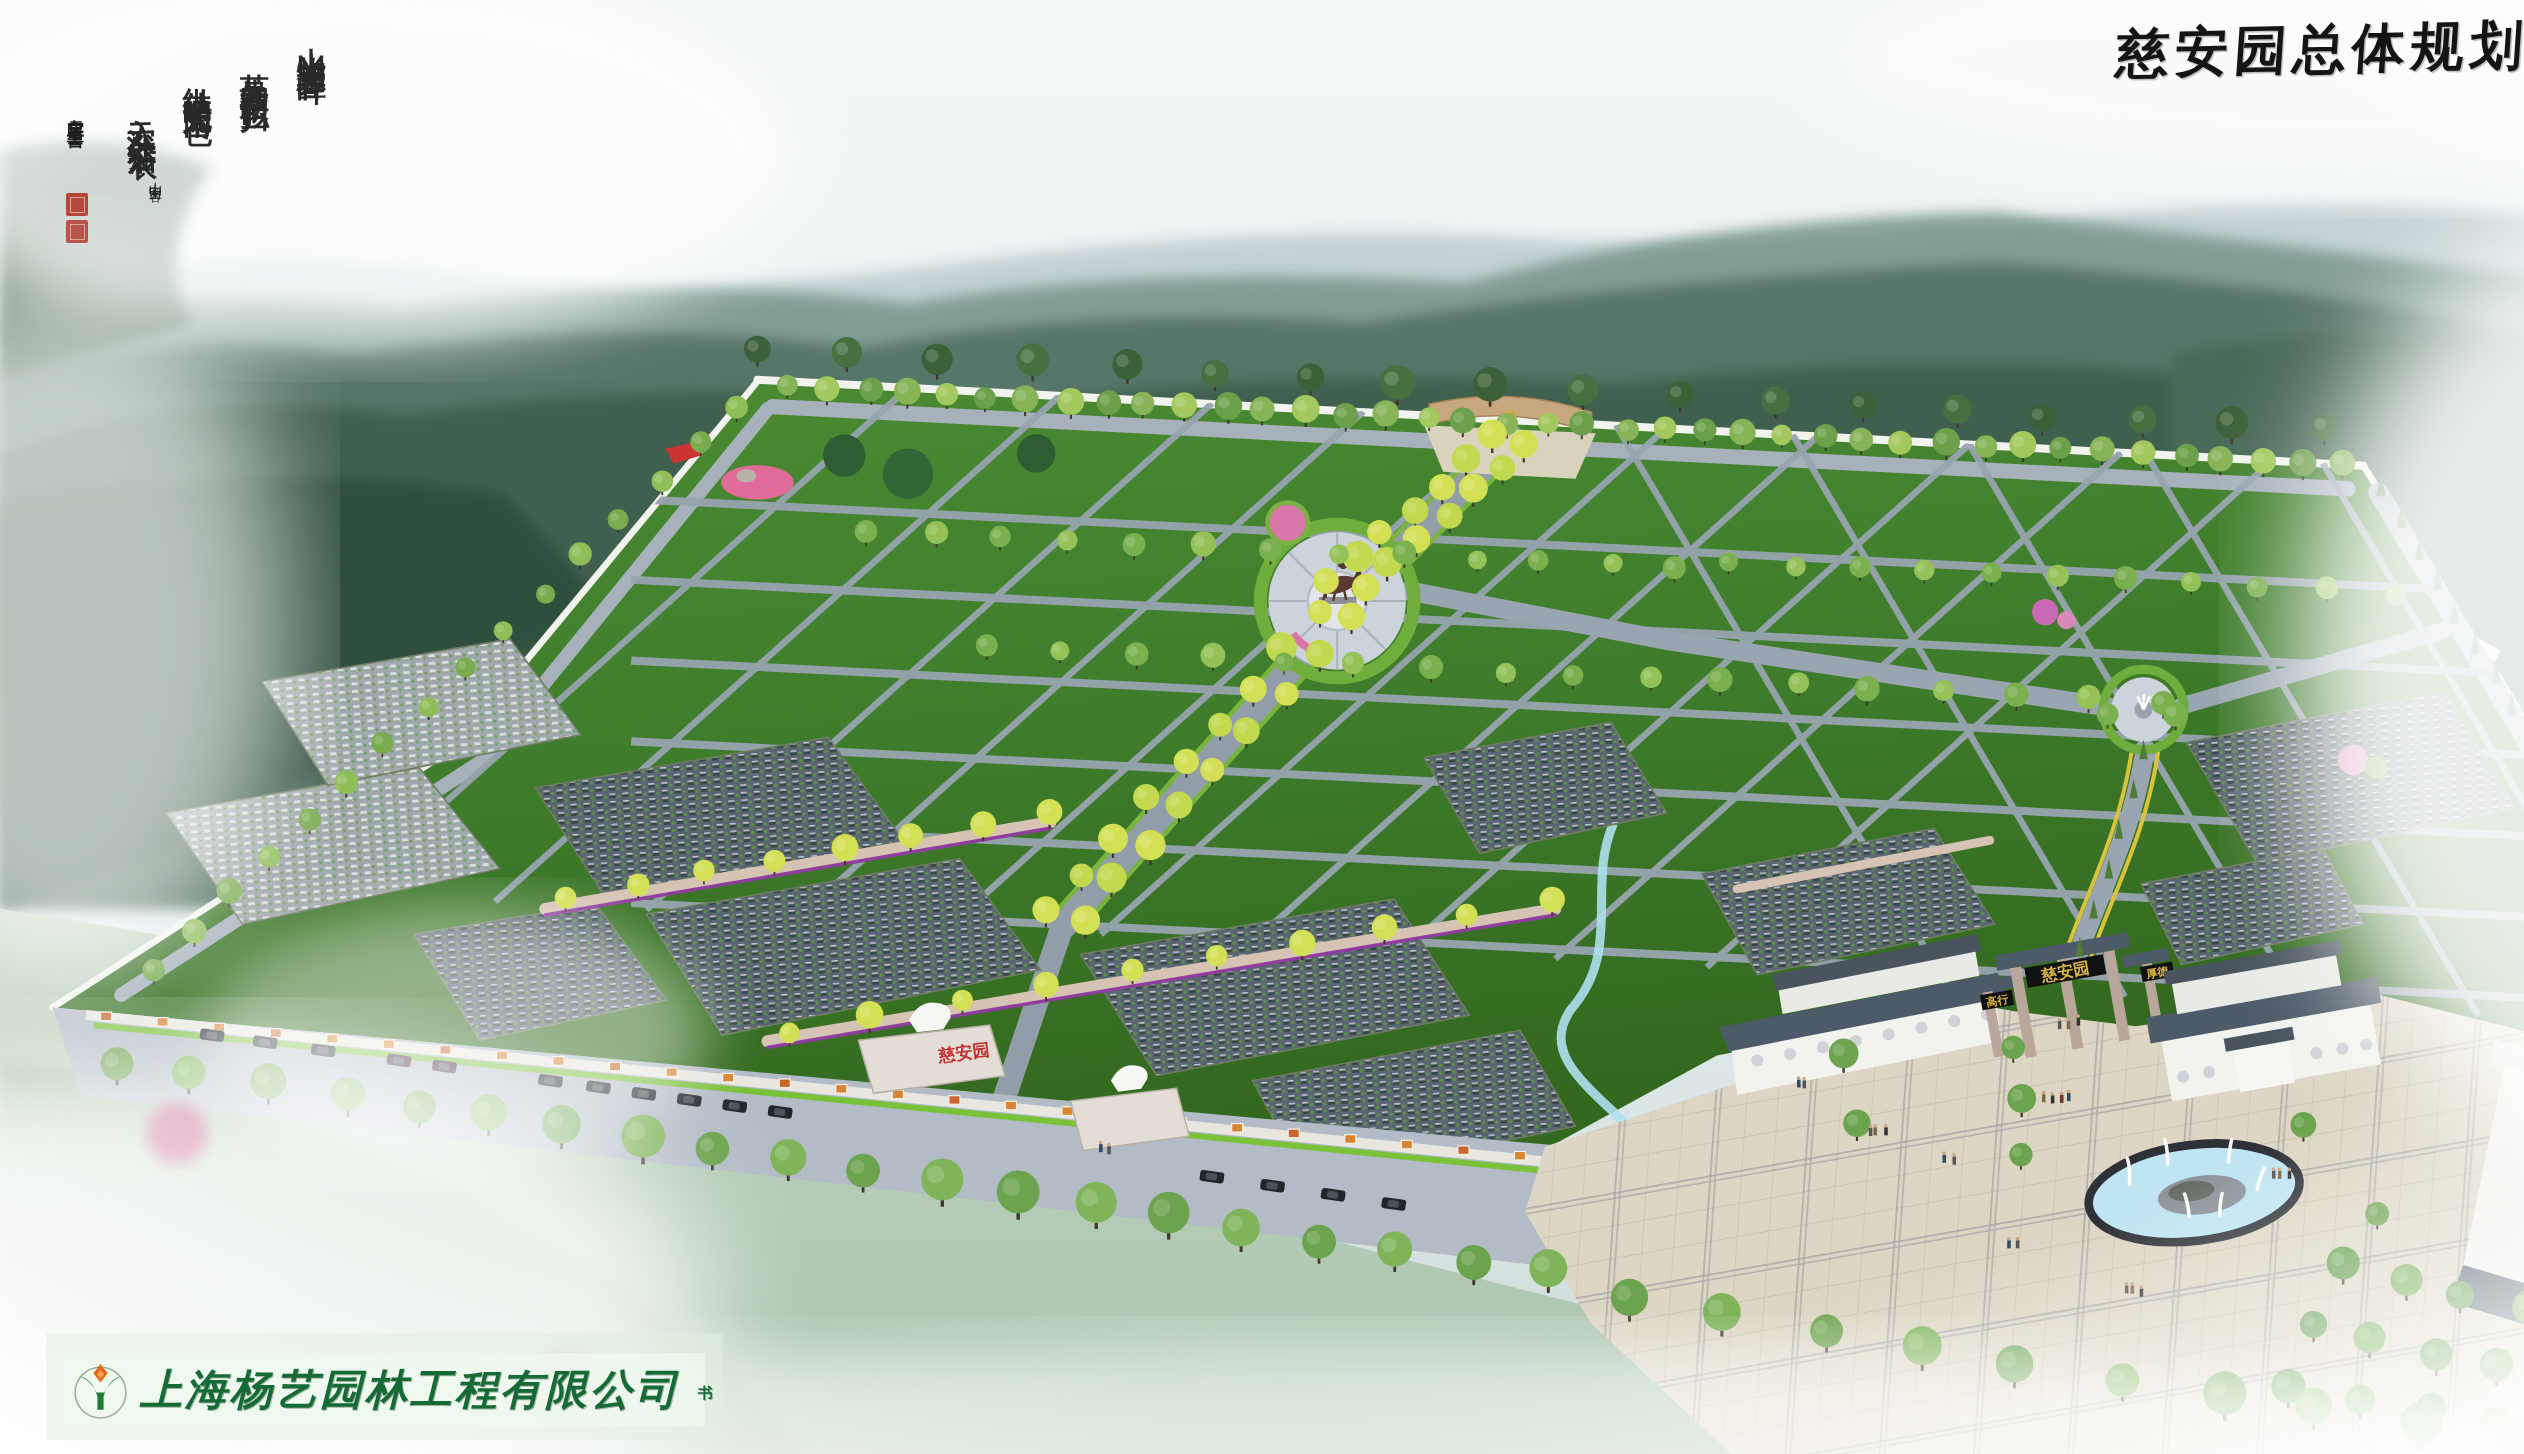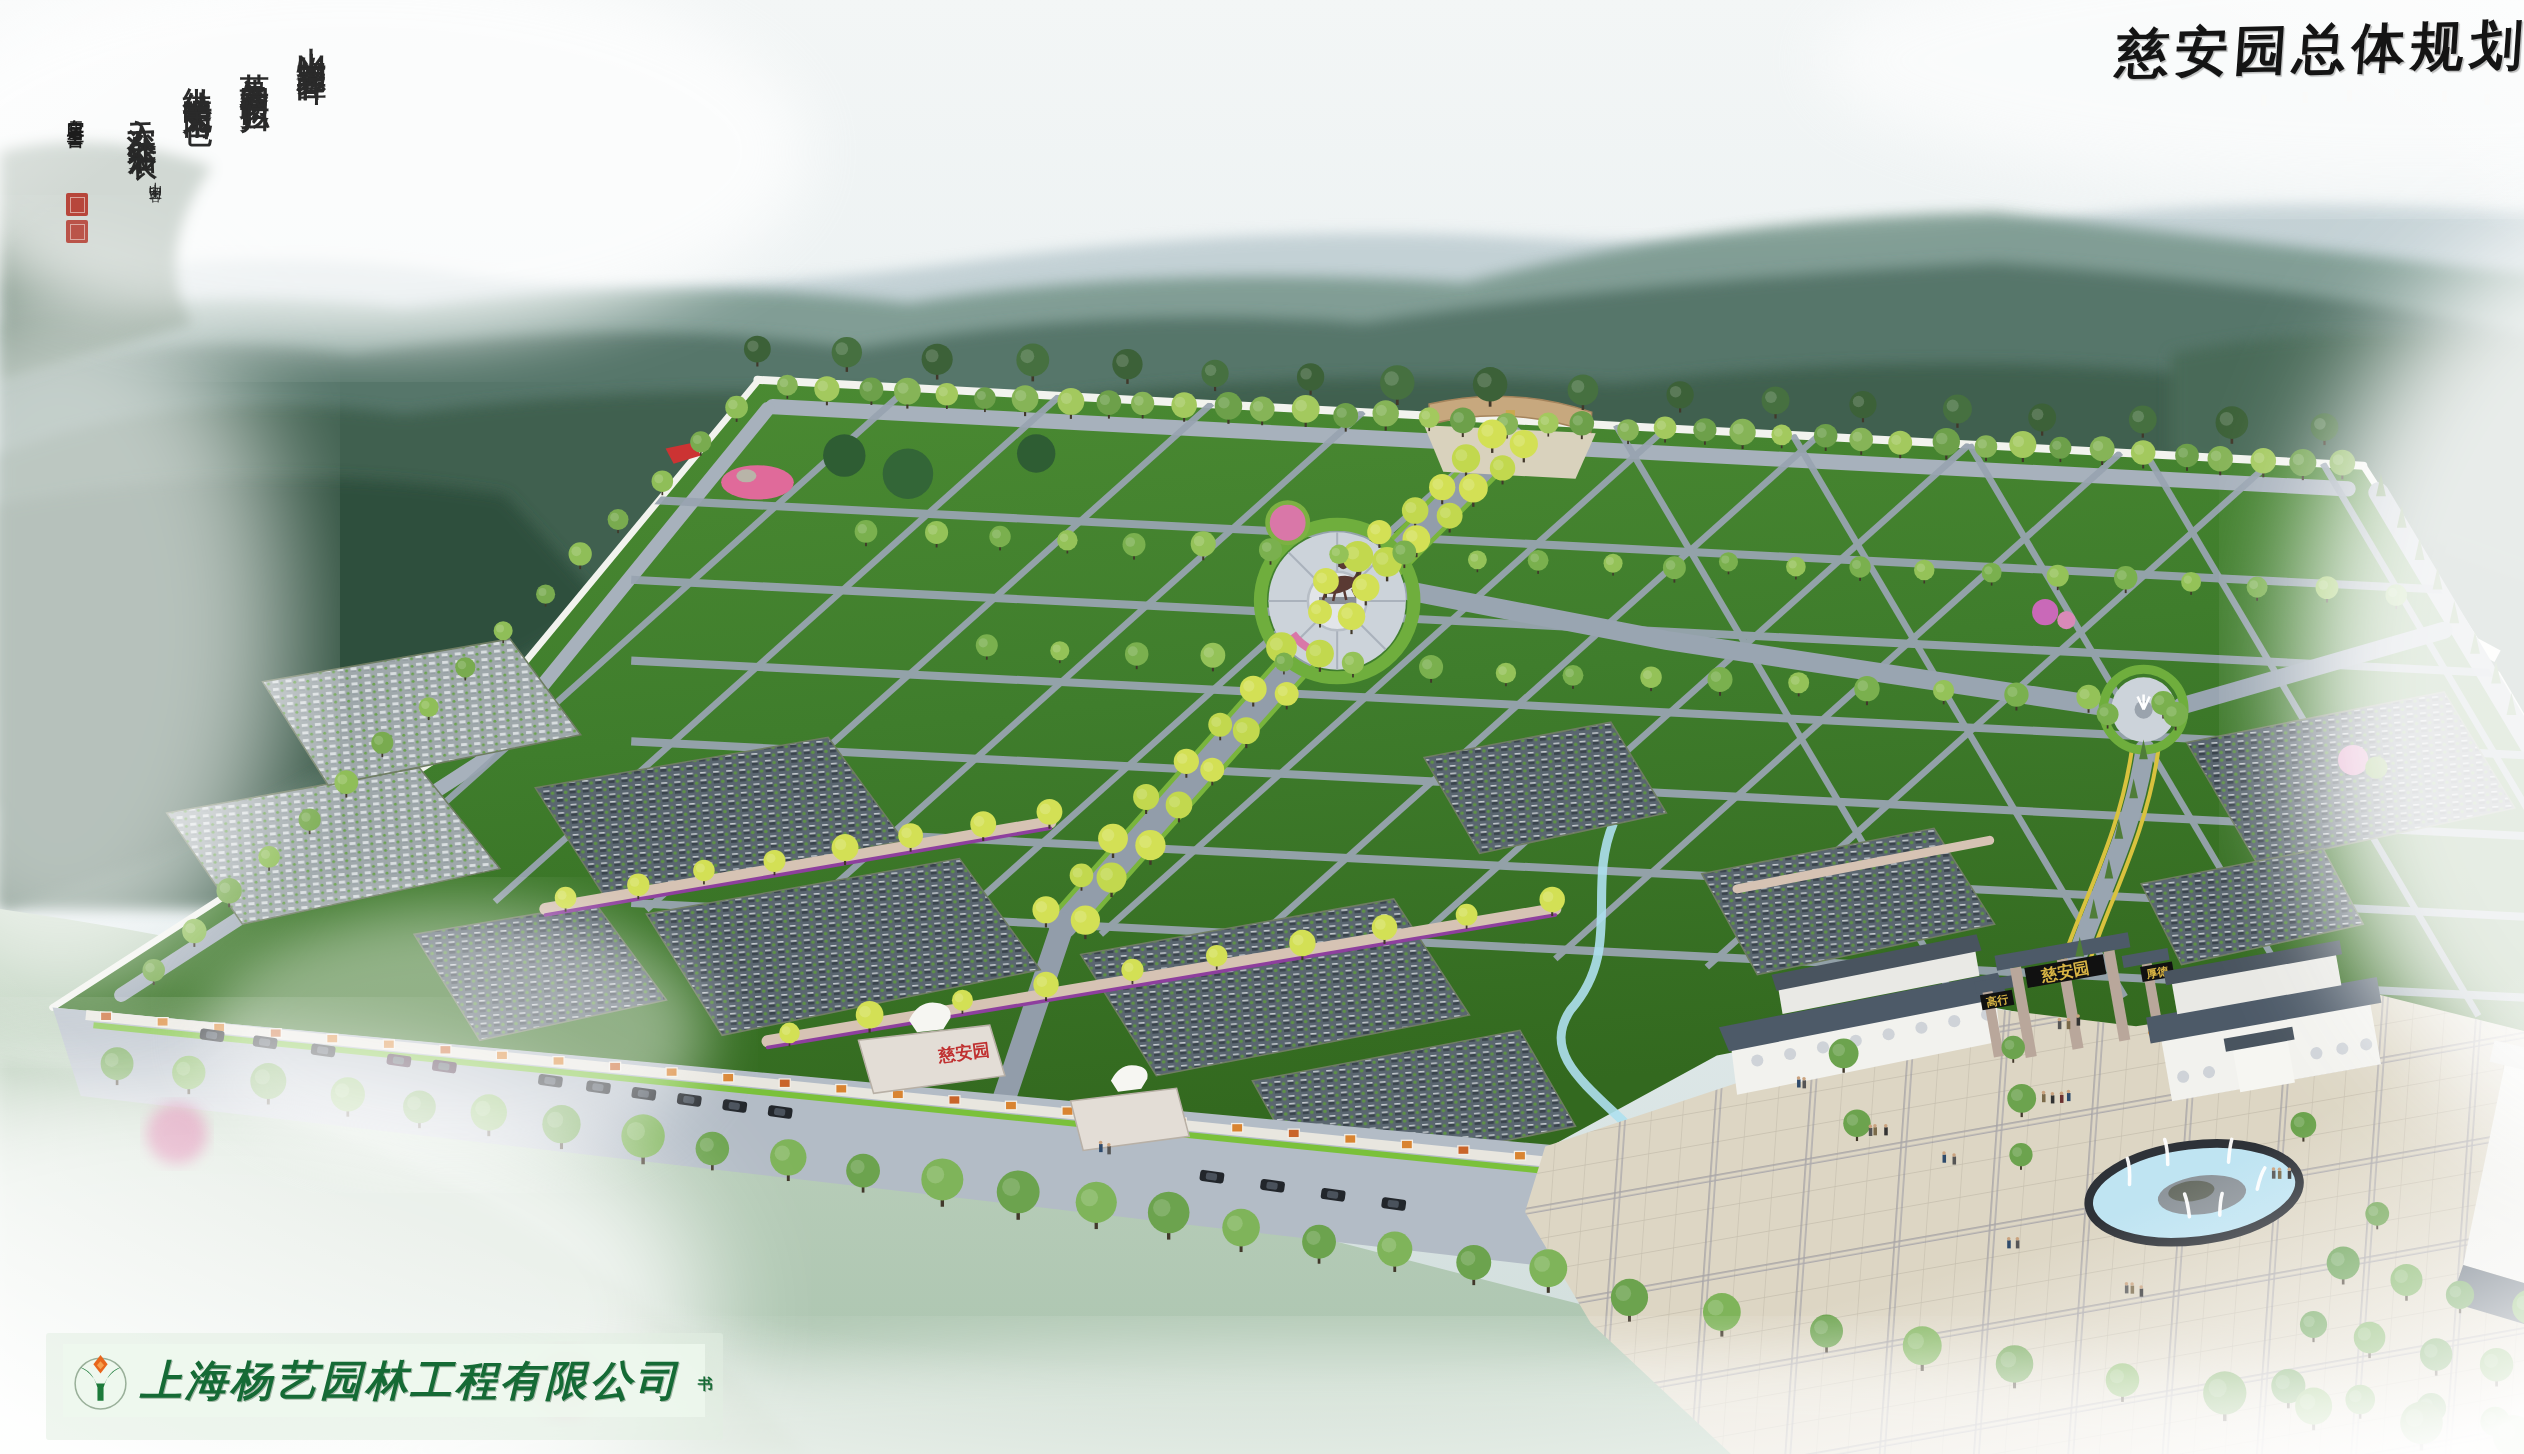--- a/index.html
+++ b/index.html
@@ -27,21 +27,21 @@
              font-family:"DejaVu Serif",serif;font-size:17px;font-weight:bold;color:#1d1d1d;
              letter-spacing:3px;}
   .seal{left:66px;width:22px;height:23px;border-radius:2px;background:#b43226;opacity:.88;}
   .seal.s1{top:193px;}
   .seal.s2{top:220px;opacity:.8;}
   .seal::after{content:"";position:absolute;left:3.5px;top:3.5px;right:3.5px;bottom:3.5px;
                border:1.5px solid rgba(255,245,240,.55);}
   
   .banner{left:46px;top:1333px;width:677px;height:107px;background:rgba(226,239,226,.55);
           border-radius:3px;}
-  .banner-inner{position:absolute;left:17px;top:11px;width:642px;height:73px;
+  .banner-inner{position:absolute;left:17px;top:20px;width:642px;height:73px;
                 background:rgba(238,249,238,.78);display:flex;align-items:center;text-align:right;}
   .logo{position:relative;width:65px;height:65px;margin-left:5px;flex:0 0 auto;}
   .company{font-family:"DejaVu Serif",serif;font-size:42px;font-weight:bold;font-style:italic;
            color:#156a35;letter-spacing:3px;white-space:nowrap;margin-left:7px;
            text-shadow:1px 1px 0.5px rgba(20,60,30,.35);}
   .company small{font-size:15px;font-style:normal;vertical-align:middle;}
 </style>
 </head>
 <body>
 

